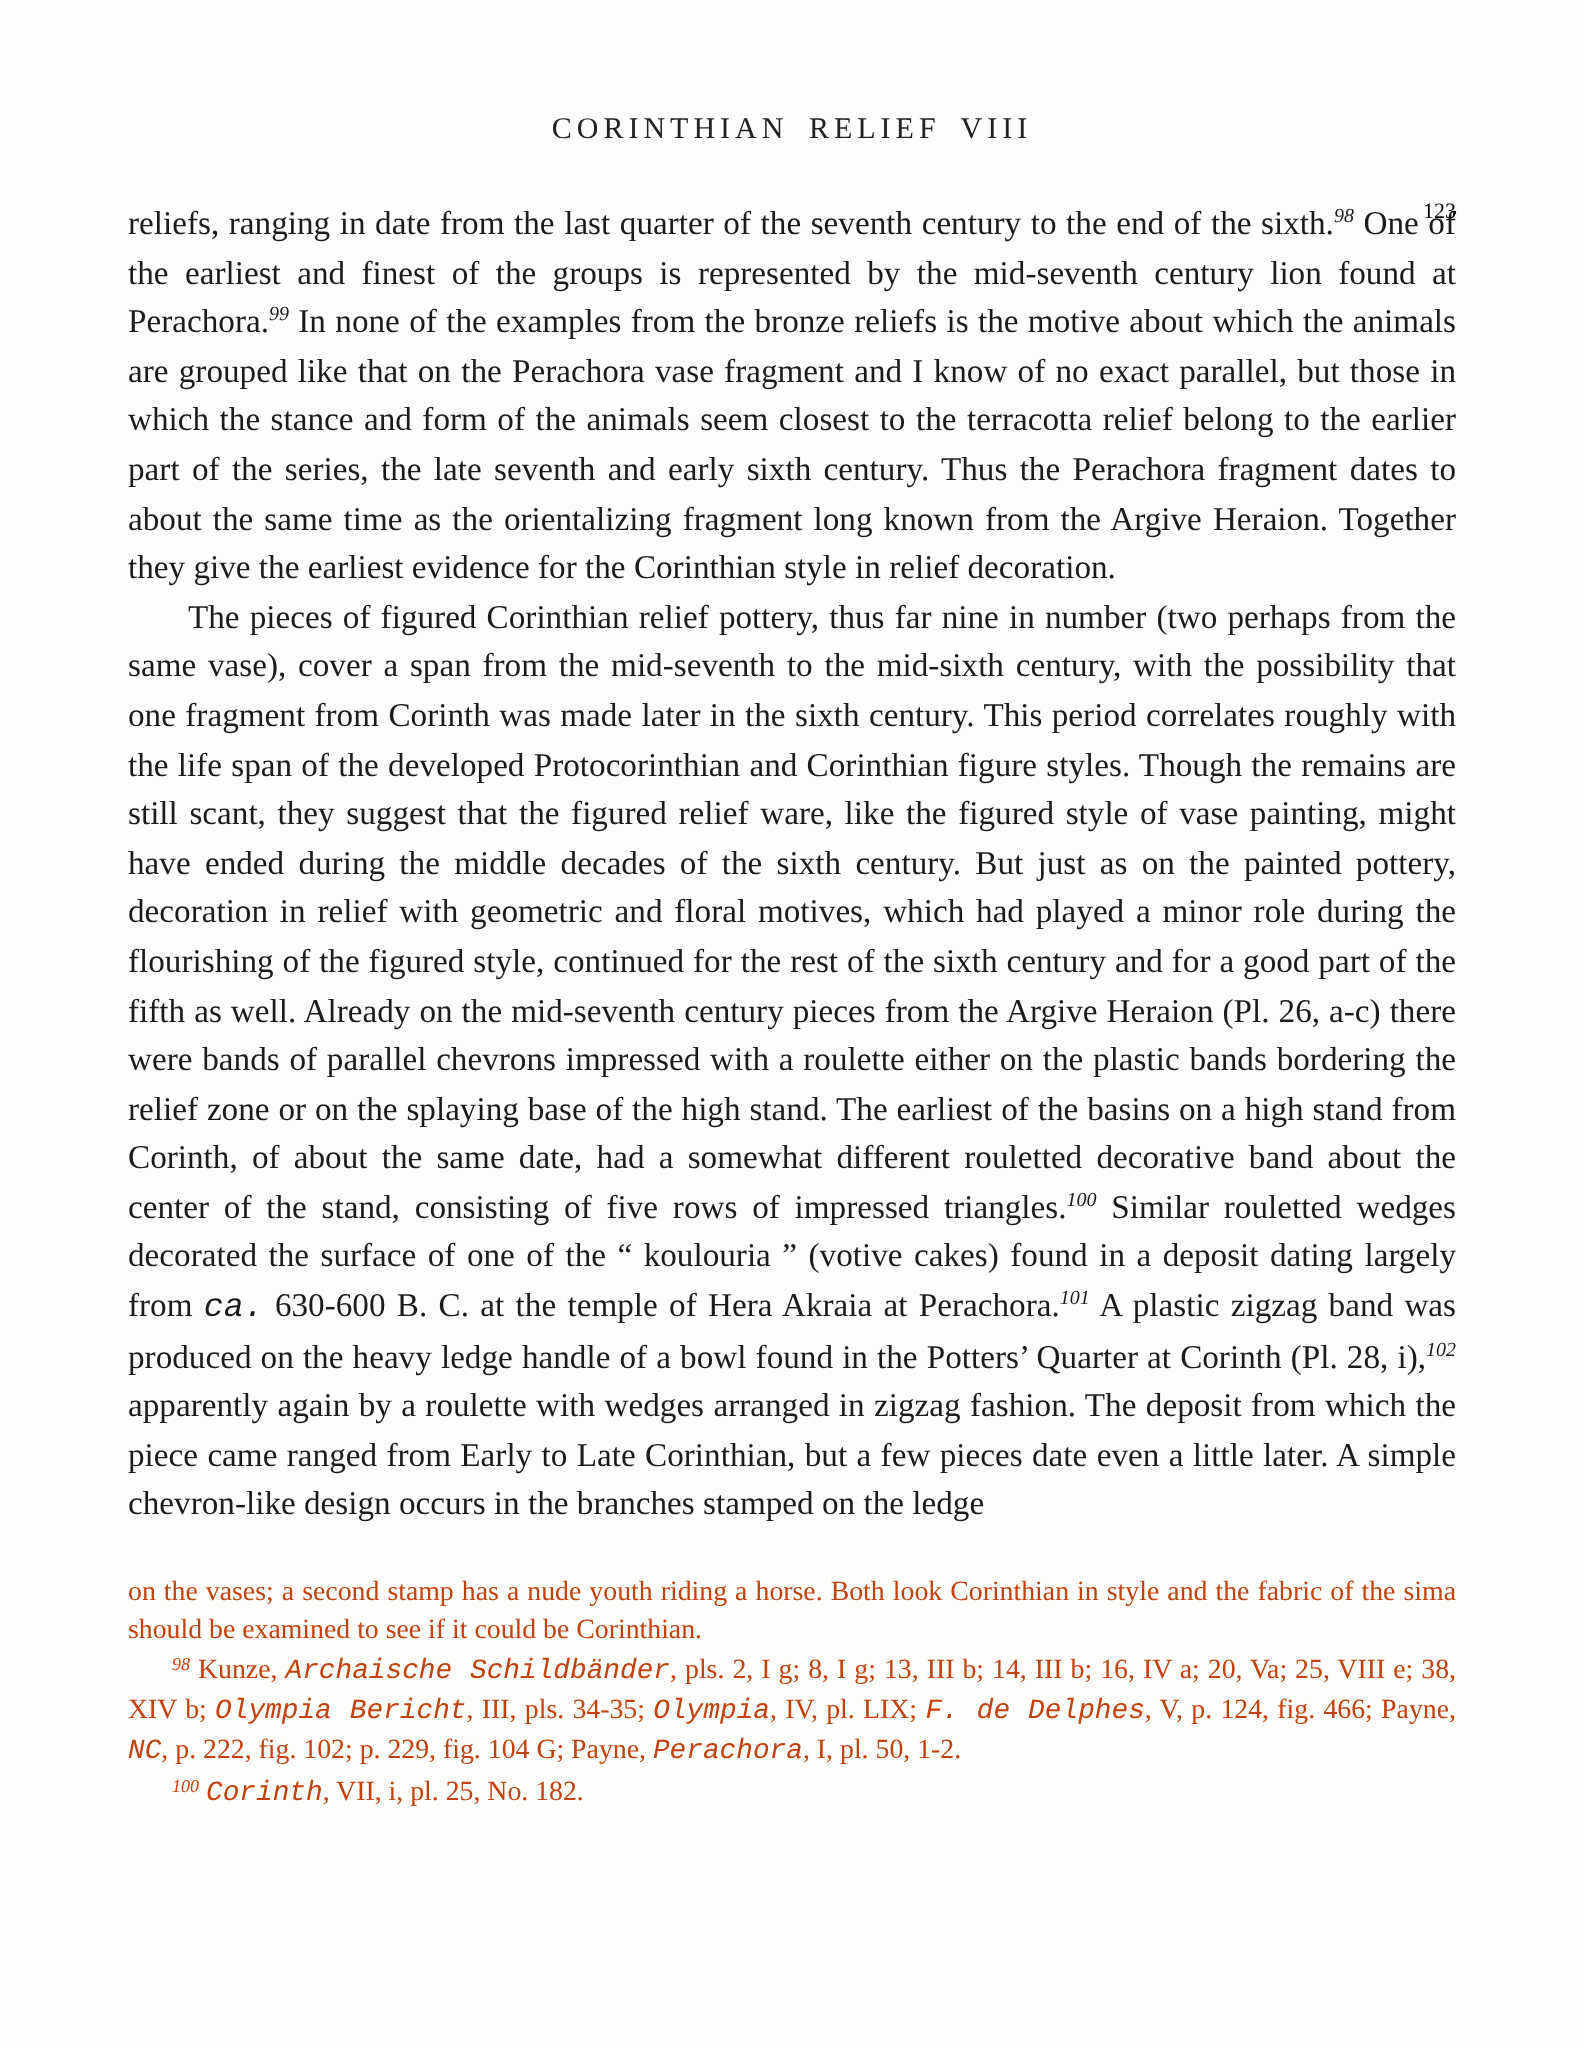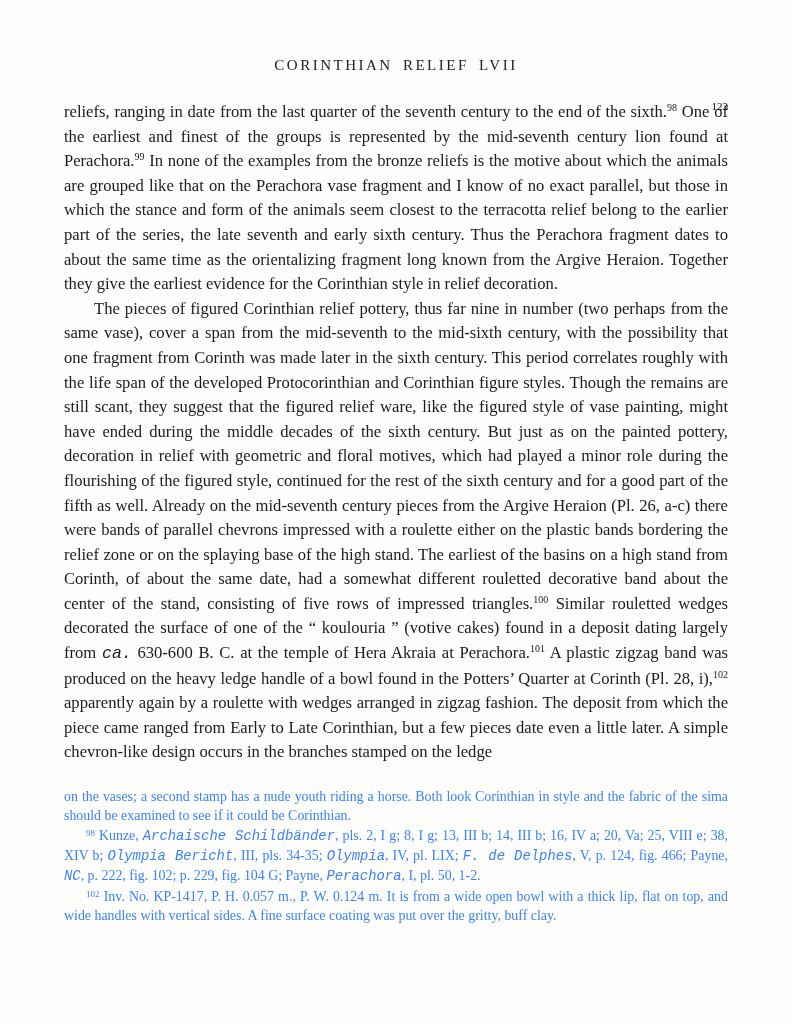--- a/index.html
+++ b/index.html
@@ -46,57 +46,58 @@
     color: #1b1b1b;
   }
   .body-text p.indent {
     text-indent: 30px;
   }
   sup.fn-ref {
     font-size: 10px;
     line-height: 0;
     vertical-align: 6px;
     letter-spacing: 0;
+    font-style: italic;
   }
   .footnotes {
     margin-top: 22px;
   }
   .footnotes p {
     margin: 0;
     font-size: 13.9px;
     line-height: 19.3px;
     text-align: justify;
-    color: #3b82f6;
+    color: #c2410c;
   }
   .footnotes p.indent {
     text-indent: 22px;
   }
   .footnotes sup.fn-ref {
     font-size: 9px;
     vertical-align: 4px;
   }
   em {
     font-style: italic;
     font-family: Liberation Mono, monospace;
   }
 </style>
 </head>
 <body>
 
 <div class="page">
 
   <header class="running-header">
-    <span class="head-title">CORINTHIAN RELIEF LVII</span>
+    <span class="head-title">CORINTHIAN RELIEF VIII</span>
     <span class="page-number">123</span>
   </header>
 
   <main class="body-text" id="body-container">
       <p class=""><span>reliefs, ranging in date from the last quarter of the seventh century to the end of the sixth.</span><sup class="fn-ref">98</sup><span> One of the earliest and finest of the groups is represented by the mid-seventh century lion found at Perachora.</span><sup class="fn-ref">99</sup><span> In none of the examples from the bronze reliefs is the motive about which the animals are grouped like that on the Perachora vase fragment and I know of no exact parallel, but those in which the stance and form of the animals seem closest to the terracotta relief belong to the earlier part of the series, the late seventh and early sixth century.  Thus the Perachora fragment dates to about the same time as the orientalizing fragment long known from the Argive Heraion. Together they give the earliest evidence for the Corinthian style in relief decoration.</span></p>
       <p class="indent"><span>The pieces of figured Corinthian relief pottery, thus far nine in number (two perhaps from the same vase), cover a span from the mid-seventh to the mid-sixth century, with the possibility that one fragment from Corinth was made later in the sixth century.  This period correlates roughly with the life span of the developed Protocorinthian and Corinthian figure styles.  Though the remains are still scant, they suggest that the figured relief ware, like the figured style of vase painting, might have ended during the middle decades of the sixth century.  But just as on the painted pottery, decoration in relief with geometric and floral motives, which had played a minor role during the flourishing of the figured style, continued for the rest of the sixth century and for a good part of the fifth as well.  Already on the mid-seventh century pieces from the Argive Heraion (Pl. 26, a-c) there were bands of parallel chevrons impressed with a roulette either on the plastic bands bordering the relief zone or on the splaying base of the high stand.  The earliest of the basins on a high stand from Corinth, of about the same date, had a somewhat different rouletted decorative band about the center of the stand, consisting of five rows of impressed triangles.</span><sup class="fn-ref">100</sup><span> Similar rouletted wedges decorated the surface of one of the “ koulouria ” (votive cakes) found in a deposit dating largely from </span><em>ca.</em><span> 630-600 B. C. at the temple of Hera Akraia at Perachora.</span><sup class="fn-ref">101</sup><span> A plastic zigzag band was produced on the heavy ledge handle of a bowl found in the Potters’ Quarter at Corinth (Pl. 28, i),</span><sup class="fn-ref">102</sup><span> apparently again by a roulette with wedges arranged in zigzag fashion.  The deposit from which the piece came ranged from Early to Late Corinthian, but a few pieces date even a little later.  A simple chevron-like design occurs in the branches stamped on the ledge</span></p>
     </main>
 
   <footer class="footnotes" id="footnote-container">
       <p class=""><span>on the vases; a second stamp has a nude youth riding a horse.  Both look Corinthian in style and the fabric of the sima should be examined to see if it could be Corinthian.</span></p>
       <p class="indent"><sup class="fn-ref">98</sup><span> Kunze, </span><em>Archaische Schildbänder</em><span>, pls. 2, I g; 8, I g; 13, III b; 14, III b; 16, IV a; 20, Va; 25, VIII e; 38, XIV b; </span><em>Olympia Bericht</em><span>, III, pls. 34-35; </span><em>Olympia</em><span>, IV, pl. LIX; </span><em>F. de Delphes</em><span>, V, p. 124, fig. 466; Payne, </span><em>NC</em><span>, p. 222, fig. 102; p. 229, fig. 104 G; Payne, </span><em>Perachora</em><span>, I, pl. 50, 1-2.</span></p>
-      <p class="indent"><sup class="fn-ref">102</sup><span> Inv. No. KP-1417, P. H. 0.057 m., P. W. 0.124 m.  It is from a wide open bowl with a thick lip, flat on top, and wide handles with vertical sides.  A fine surface coating was put over the gritty, buff clay.</span></p>
+      <p class="indent"><sup class="fn-ref">100</sup><span> </span><em>Corinth</em><span>, VII, i, pl. 25, No. 182.</span></p>
     </footer>
 
 </div>
 
 </body></html>

